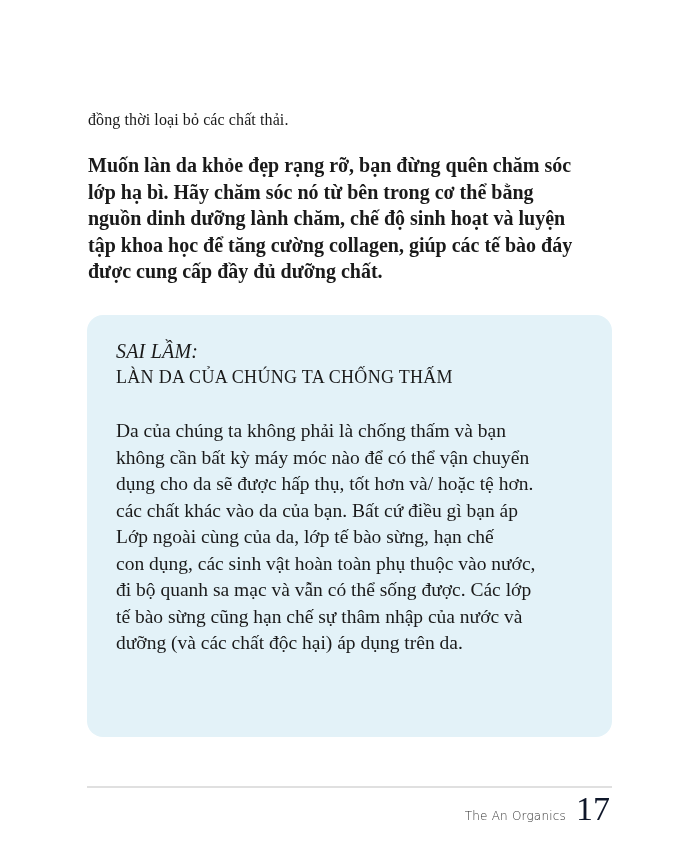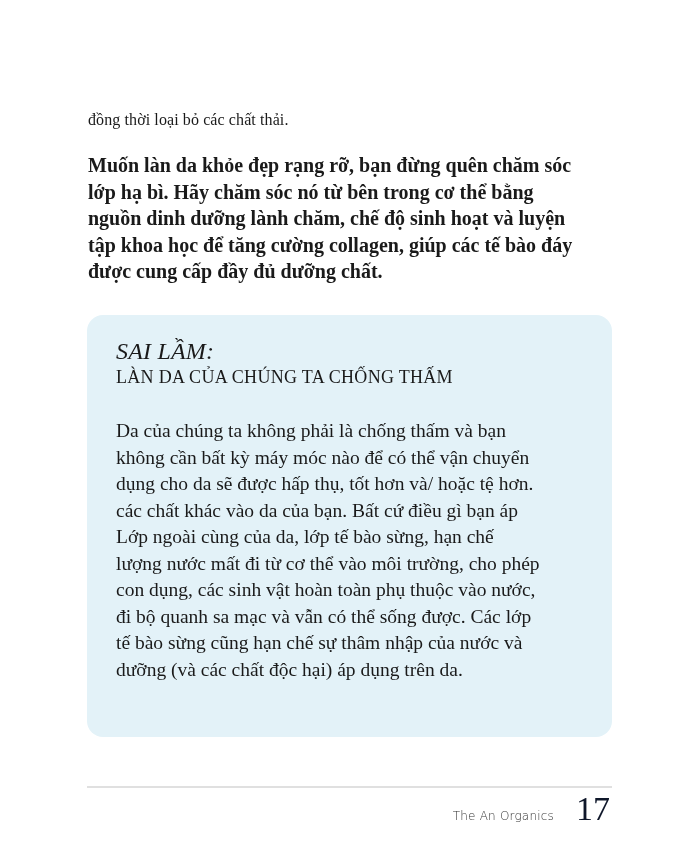--- a/index.html
+++ b/index.html
@@ -51,21 +51,21 @@
       top: 315px;
       width: 525px;
       height: 422px;
       background: #e3f2f8;
       border-radius: 16px;
     }
     .callout-kicker {
       position: absolute;
       left: 29px;
       top: 24px;
-      font-size: 24px;
+      font-size: 20px;
       font-style: italic;
       line-height: 24px;
       letter-spacing: 0.2px;
       margin: 0;
     }
     .callout-title {
       position: absolute;
       left: 29px;
       top: 48px;
       font-size: 18px;
@@ -91,21 +91,21 @@
       width: 525px;
       height: 2px;
       background: #e0e0e0;
     }
     .footer {
       position: absolute;
       right: 90px;
       top: 792px;
       display: flex;
       align-items: baseline;
-      gap: 22px;
+      gap: 10px;
     }
     .footer-brand {
       font-family: "DejaVu Sans", sans-serif;
       font-size: 12px;
       letter-spacing: 0.2px;
       color: #333;
       font-weight: 300;
     }
     .footer-page {
       font-family: "Liberation Serif", serif;
@@ -132,21 +132,20 @@
 
   <div class="callout">
     <p class="callout-kicker">SAI LẦM:</p>
     <h2 class="callout-title">LÀN DA CỦA CHÚNG TA CHỐNG THẤM</h2>
     <div class="box-body">
       <span>Da của chúng ta không phải là chống thấm và bạn</span>
       <span>không cần bất kỳ máy móc nào để có thể vận chuyển</span>
       <span>dụng cho da sẽ được hấp thụ, tốt hơn và/ hoặc tệ hơn.</span>
       <span>các chất khác vào da của bạn. Bất cứ điều gì bạn áp</span>
       <span>Lớp ngoài cùng của da, lớp tế bào sừng, hạn chế</span>
-      <span>lượng nước mất đi từ cơ thể vào môi trường, cho phép</span>
       <span>con dụng, các sinh vật hoàn toàn phụ thuộc vào nước,</span>
       <span>đi bộ quanh sa mạc và vẫn có thể sống được. Các lớp</span>
       <span>tế bào sừng cũng hạn chế sự thâm nhập của nước và</span>
       <span>dưỡng (và các chất độc hại) áp dụng trên da.</span>
     </div>
   </div>
 
   <div class="footer-rule"></div>
 
   <div class="footer">

